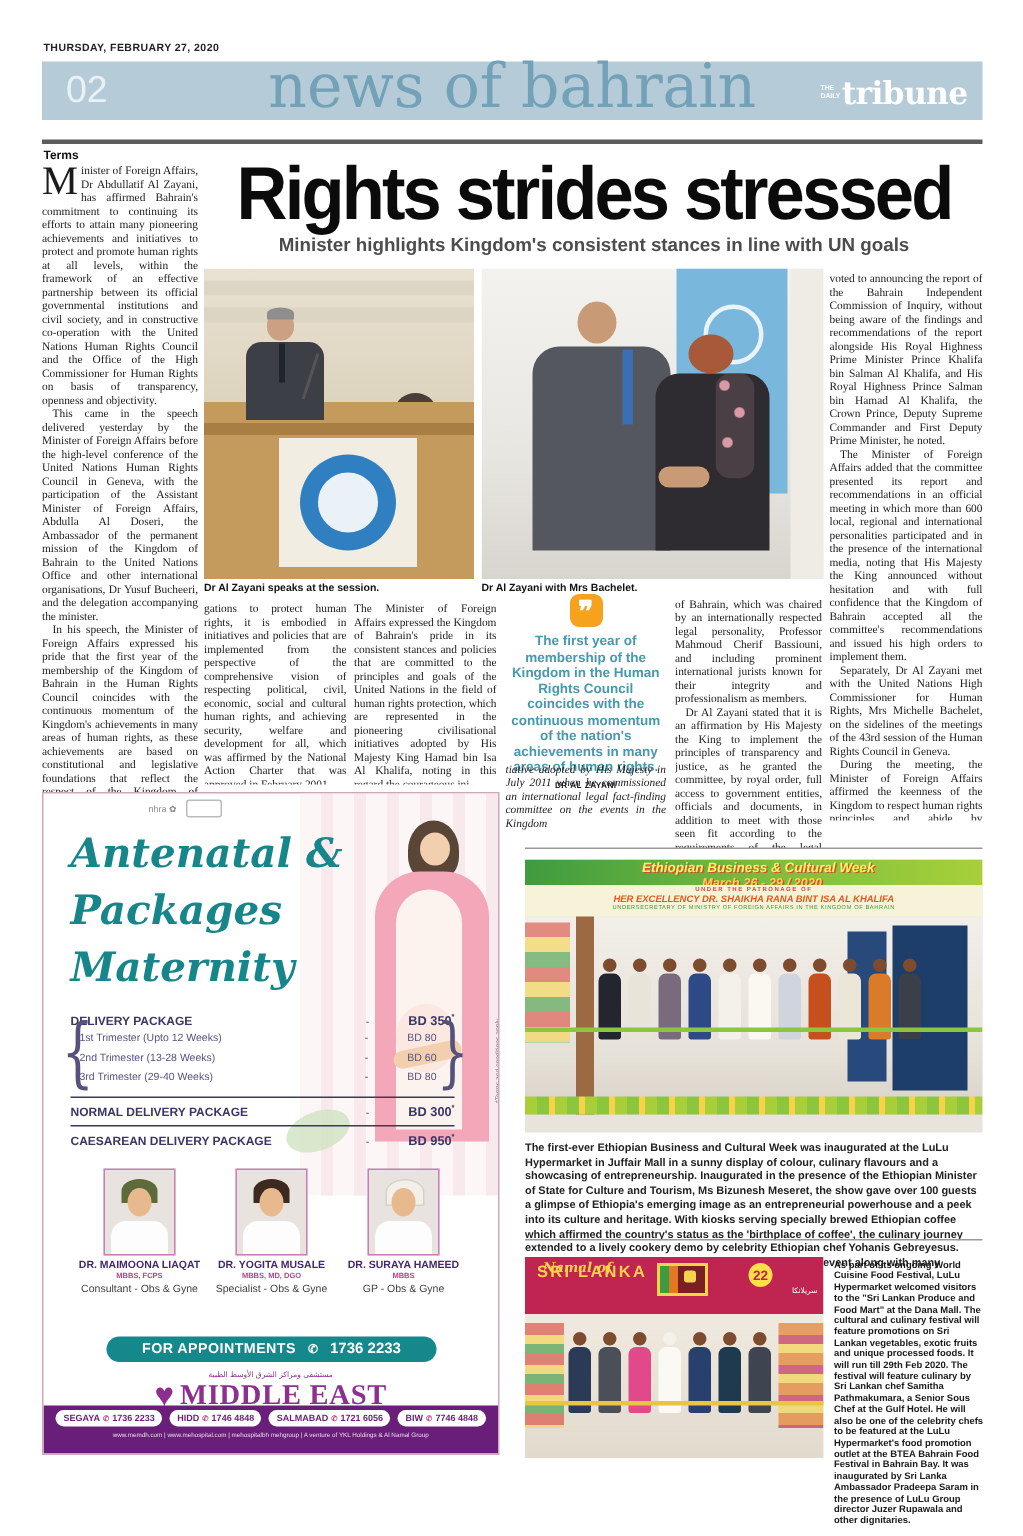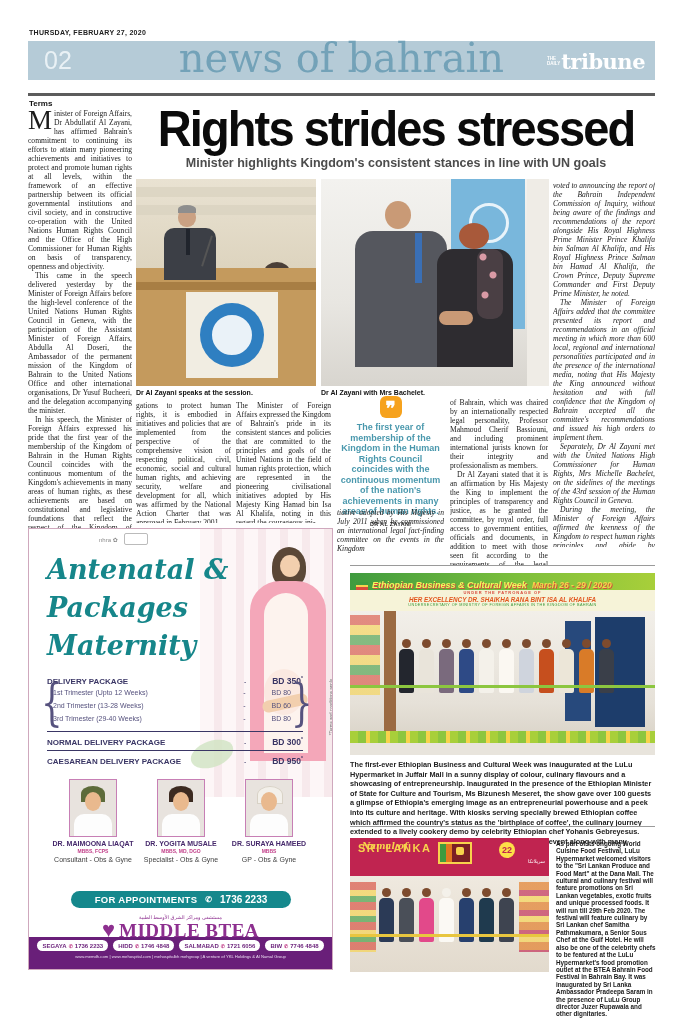--- a/index.html
+++ b/index.html
@@ -147,22 +147,22 @@
   .loc-row{display:flex;justify-content:center;gap:5px;padding-top:3px;}
   .loc-pill{background:#fff;border-radius:7px;height:11px;display:flex;align-items:center;gap:2px;
             padding:0 5px;font-family:"Liberation Sans",sans-serif;font-weight:bold;font-size:6px;color:#691f79;}
   .loc-pill .pic{font-size:5px;color:#c2408a;}
   .ad-footnote{margin-top:3px;text-align:center;font-family:"Liberation Sans",sans-serif;
                font-size:4.2px;color:#e8d9ee;}
 
   
   .eth-photo{position:absolute;left:350px;top:573px;width:305px;height:182px;overflow:hidden;background:#e8e4dc;}
   .eth-title-strip{position:absolute;left:0;top:0;width:100%;height:17px;
-        background:linear-gradient(90deg,#3f9b3f,#7dbf3c 55%,#a8cf3a);display:flex;align-items:flex-end;
-        padding-left:6px;box-sizing:border-box;white-space:nowrap;}
+        background:linear-gradient(90deg,#3f9b3f,#7dbf3c 55%,#a8cf3a);display:flex;align-items:center;
+        padding-left:6px;box-sizing:border-box;white-space:nowrap;flex-direction:column;}
   .eth-flag{width:12px;height:8px;margin-right:4px;
         background:linear-gradient(180deg,#3f9b3f 33%,#f7d34c 33% 66%,#d84b3c 66%);}
   .eth-title{font-family:"Liberation Sans",sans-serif;font-weight:bold;font-style:italic;
              font-size:9px;color:#f3f75e;text-shadow:1px 1px 0 #d84b3c;}
   .eth-dates{font-family:"Liberation Sans",sans-serif;font-weight:bold;font-style:italic;
              font-size:8.5px;color:#f7d34c;text-shadow:1px 1px 0 #d84b3c;margin-left:5px;}
   .eth-patron-strip{position:absolute;left:0;top:17px;width:100%;height:21px;background:#f6f3d8;
         text-align:center;line-height:1.2;padding-top:1px;box-sizing:border-box;}
   .eth-patronage{font-family:"Liberation Sans",sans-serif;font-weight:bold;font-size:4px;color:#d84b3c;letter-spacing:1px;}
   .eth-patron{font-family:"Liberation Sans",sans-serif;font-weight:bold;font-style:italic;font-size:6.3px;color:#e2571f;}
@@ -278,21 +278,21 @@
     </div>
     <div class="p2-wmn">
       <div class="hr"></div>
         <div class="bd"></div>
         <div class="scarf"></div>
     </div>
     <div class="p2-hands"></div>
   </div>
   <div class="caption" style="left:321px;top:389px;width:228px;">Dr Al Zayani with Mrs Bachelet.</div>
 
-  <div class="body-col" style="left:553px;top:181px;width:102px;height:366px;font-style:italic;">
+  <div class="body-col" style="left:553px;top:181px;width:102px;height:366px;">
     <p class="fp">voted to announcing the report of the Bahrain Independent Commission of Inquiry, without being aware of the findings and recommendations of the report alongside His Royal Highness Prime Minister Prince Khalifa bin Salman Al Khalifa, and His Royal Highness Prince Salman bin Hamad Al Khalifa, the Crown Prince, Deputy Supreme Commander and First Deputy Prime Minister, he noted.</p>
     <p>The Minister of Foreign Affairs added that the committee presented its report and recommendations in an official meeting in which more than 600 local, regional and international personalities participated and in the presence of the international media, noting that His Majesty the King announced without hesitation and with full confidence that the Kingdom of Bahrain accepted all the committee's recommendations and issued his high orders to implement them.</p>
     <p>Separately, Dr Al Zayani met with the United Nations High Commissioner for Human Rights, Mrs Michelle Bachelet, on the sidelines of the meetings of the 43rd session of the Human Rights Council in Geneva.</p>
     <p>During the meeting, the Minister of Foreign Affairs affirmed the keenness of the Kingdom to respect human rights principles and abide by international agreements in accordance with the National Action Charter and the Constitution of the Kingdom of Bahrain and its national legislation.</p>
   </div>
 
   <div class="body-col" style="left:136px;top:401px;width:95px;height:122px;">
     <p class="fp">gations to protect human rights, it is embodied in initiatives and policies that are implemented from the perspective of the comprehensive vision of respecting political, civil, economic, social and cultural human rights, and achieving security, welfare and development for all, which was affirmed by the National Action Charter that was approved in February 2001.</p>
   </div>
   <div class="body-col" style="left:236px;top:401px;width:95px;height:122px;">
@@ -406,21 +406,21 @@
     <div class="appt-bar">
       <span class="lbl">FOR APPOINTMENTS</span>
       <span class="ph-ic">✆</span>
       <span class="ph">1736 2233</span>
     </div>
 
     <div class="me-logo">
       <div class="me-arabic">مستشفى ومراكز الشرق الأوسط الطبية</div>
       <div class="me-row">
         <span class="heart">♥</span>
-        <span class="me-name">MIDDLE BTEA</span>
+        <span class="me-name">MIDDLE EAST</span>
       </div>
       <div class="me-sub">HOSPITAL &amp; MEDICAL CENTERS</div>
     </div>
 
     <div class="ad-footer">
       <div class="loc-row">
         <span class="loc-pill">
           <span>SEGAYA</span>
           <span class="pic">✆</span>
           <span>1736 2233</span>

